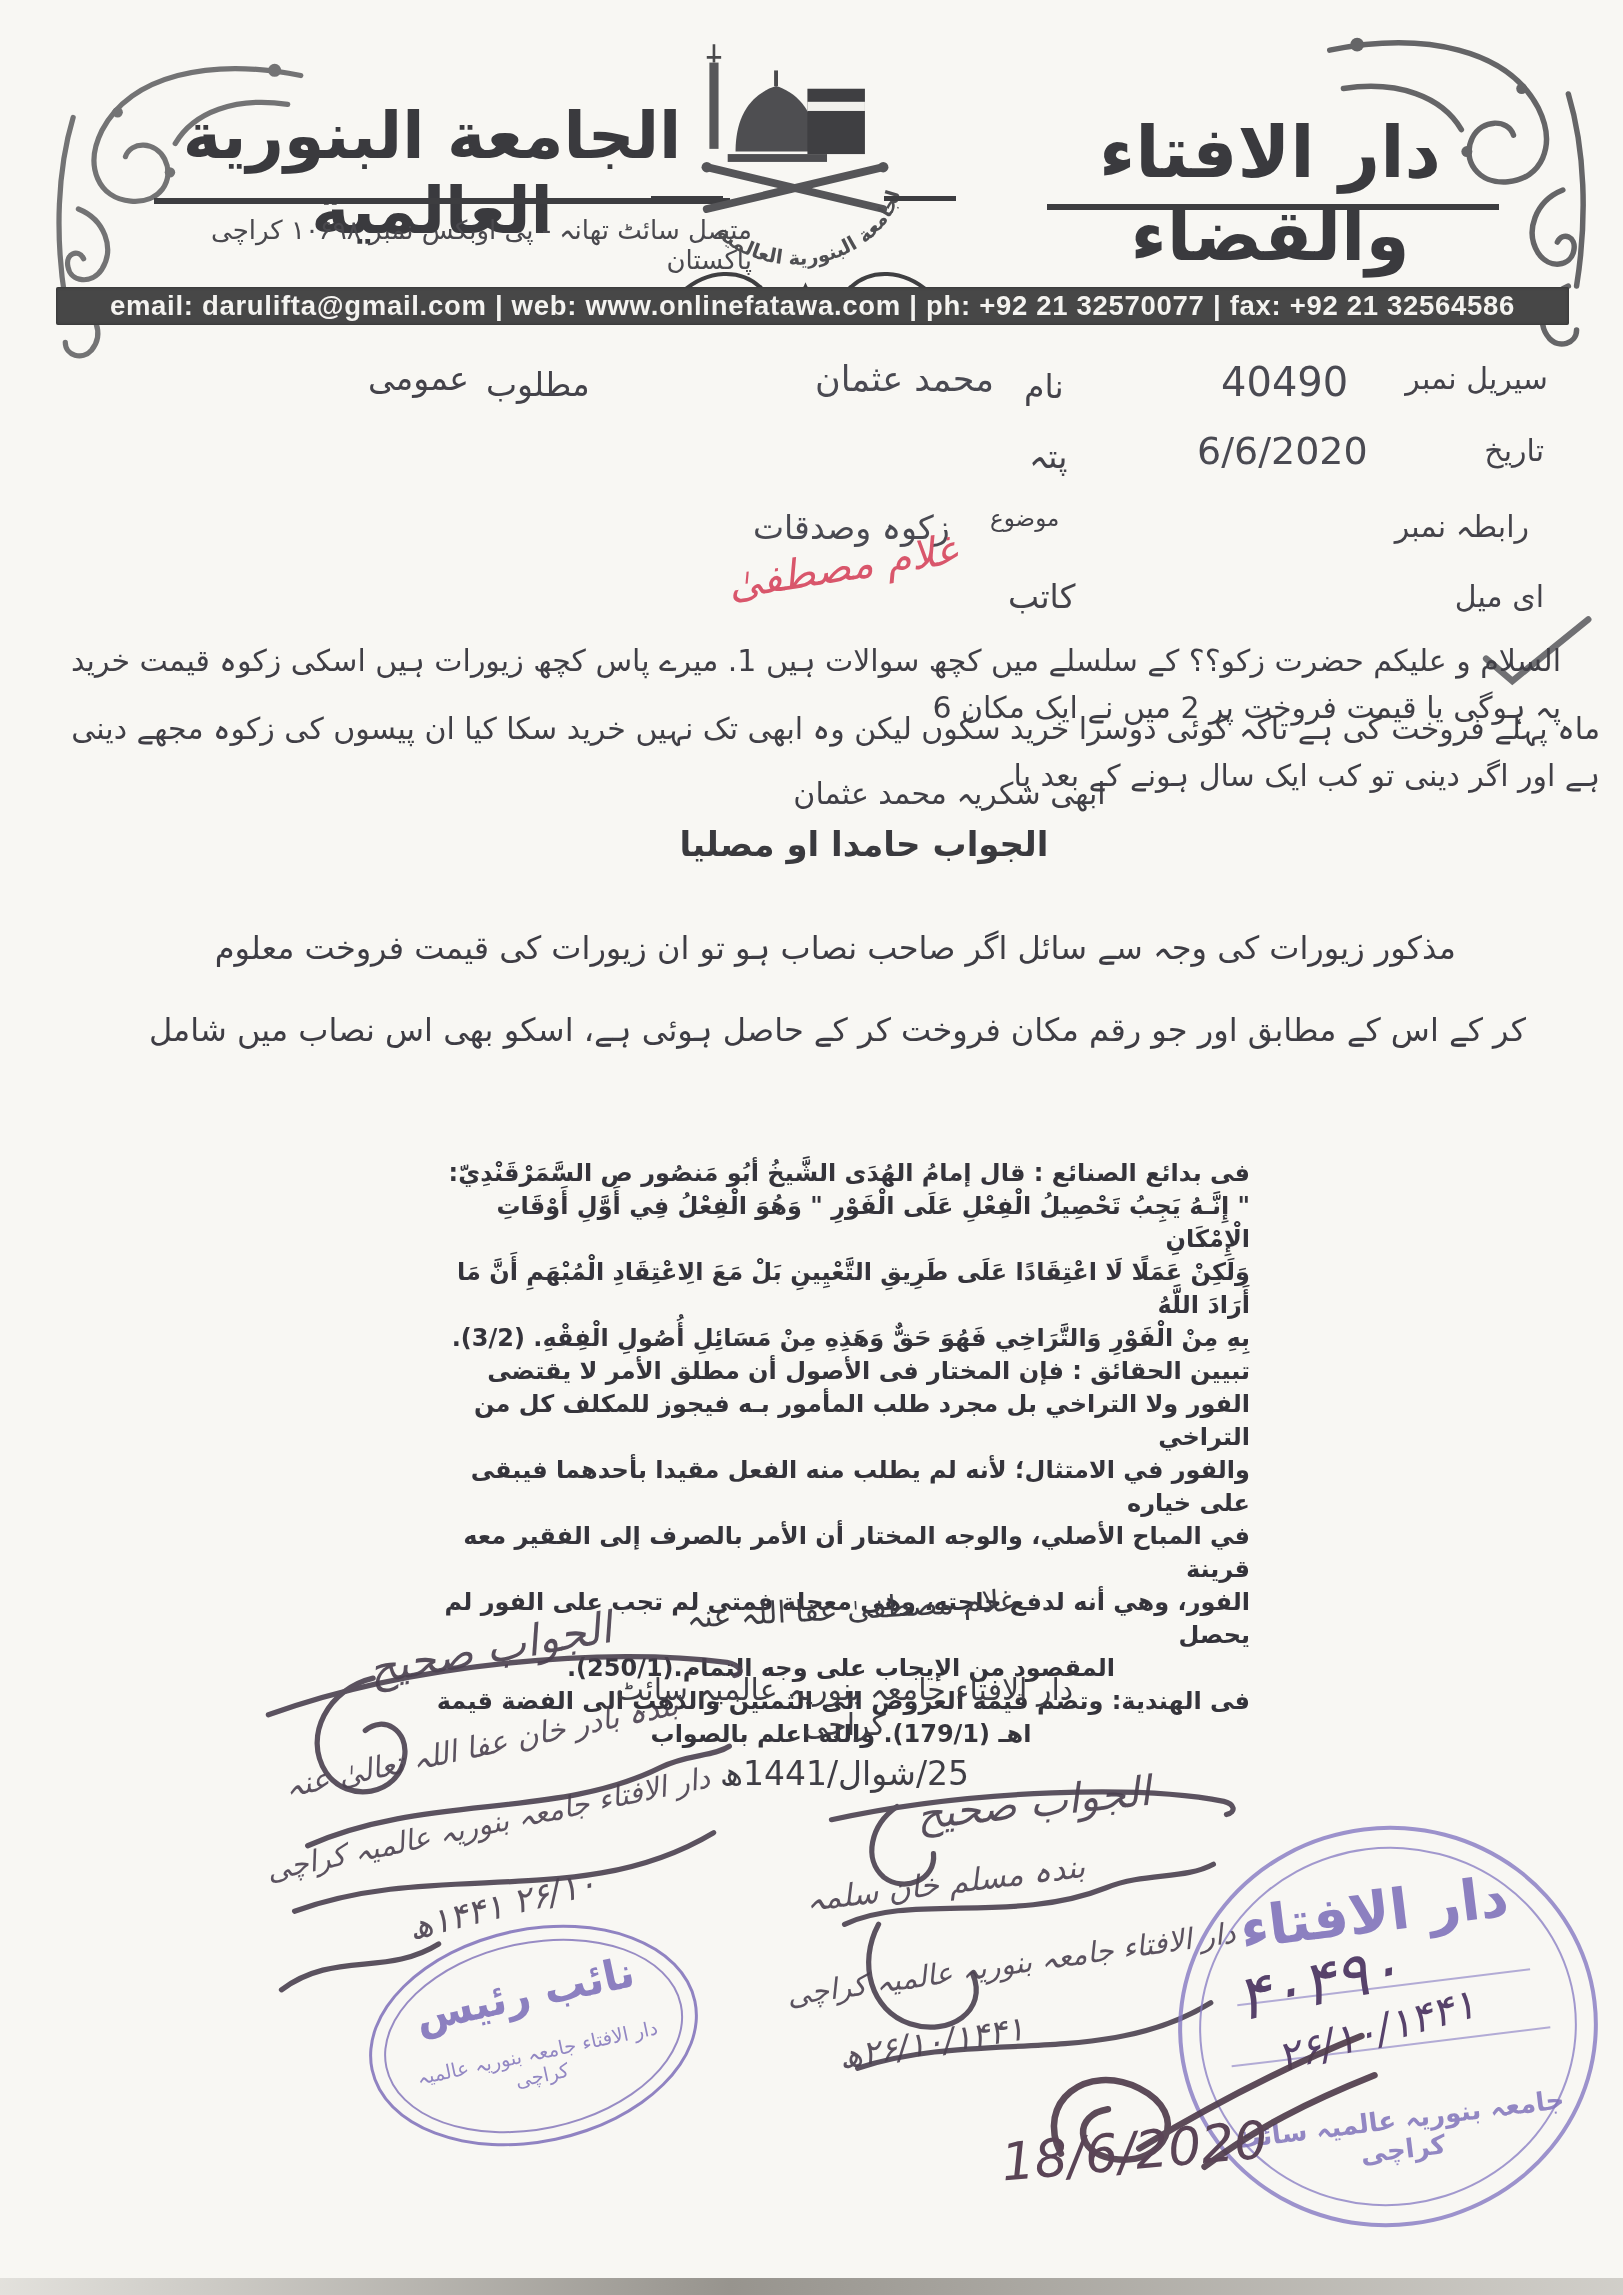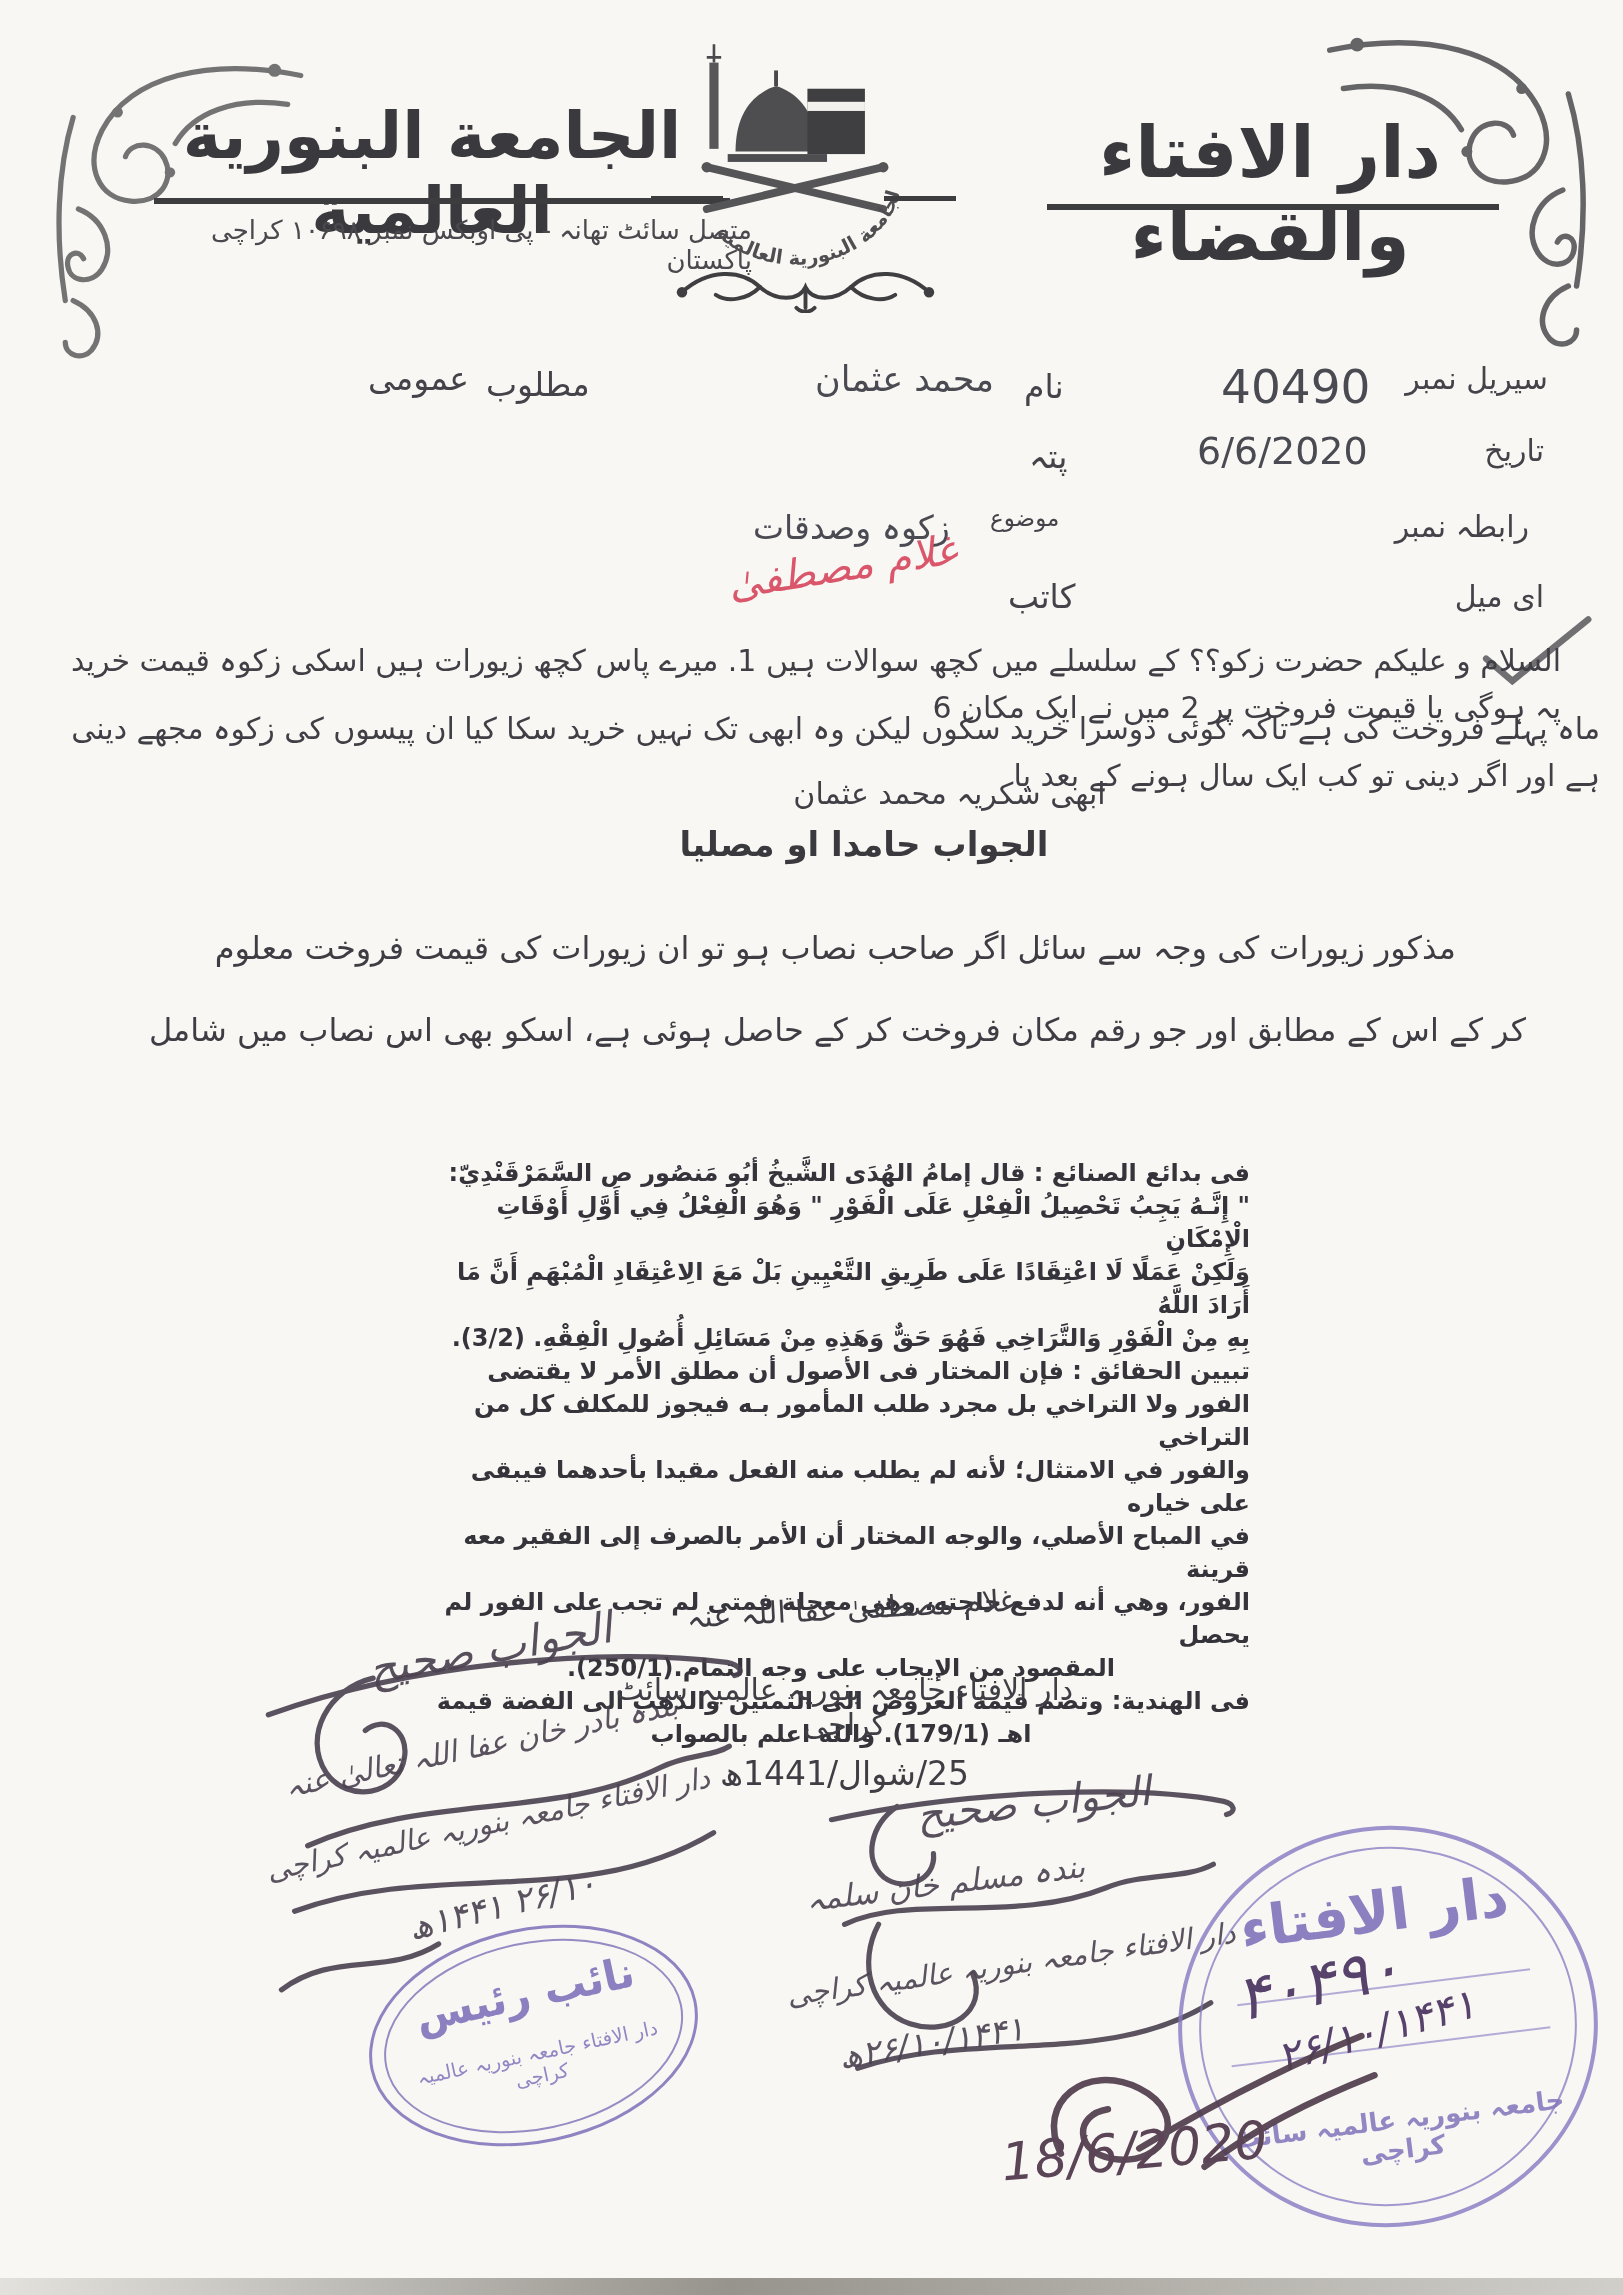--- a/index.html
+++ b/index.html
@@ -88,23 +88,24 @@
   <svg class="abs" style="left:668px;top:261px;" width="275" height="52" viewBox="0 0 210 40">
     <g fill="none" stroke="#3f3f41" stroke-width="3" stroke-linecap="round">
       <path d="M10,24 C30,6 55,6 70,20 C82,31 100,31 105,20 C110,31 128,31 140,20 C155,6 180,6 200,24"></path>
       <path d="M70,20 C60,30 45,32 36,26 M140,20 C150,30 165,32 174,26"></path>
       <circle cx="10" cy="24" r="4" fill="#3f3f41" stroke="none"></circle>
       <circle cx="200" cy="24" r="4" fill="#3f3f41" stroke="none"></circle>
       <path d="M105,22 L105,36 M98,36 C102,40 108,40 112,36"></path>
     </g>
   </svg>
 
+  <div class="abs contactbar" style="left:56px;top:287px;width:1513px;height:38px;">email: darulifta@gmail.com | web: www.onlinefatawa.com | ph: +92 21 32570077 | fax: +92 21 32564586</div>
 
   <div class="abs rtl lbl" style="right:75px;top:361px;">سیریل نمبر</div>
-  <div class="abs val" style="left:1221px;top:359px;font-size:47px;">40490</div>
+  <div class="abs val" style="left:1221px;top:359px;font-size:40px;">40490</div>
 
   <div class="abs rtl lbl" style="right:79px;top:433px;">تاریخ</div>
   <div class="abs val" style="left:1197px;top:429px;font-size:38px;">6/6/2020</div>
 
   <div class="abs rtl lbl" style="right:94px;top:509px;">رابطہ نمبر</div>
   <div class="abs rtl lbl" style="right:79px;top:579px;">ای میل</div>
 
   <div class="abs rtl lbl" style="left:1024px;top:367px;font-size:33px;">نام</div>
   <div class="abs rtl val" style="left:815px;top:359px;font-size:35px;">محمد عثمان</div>
 

